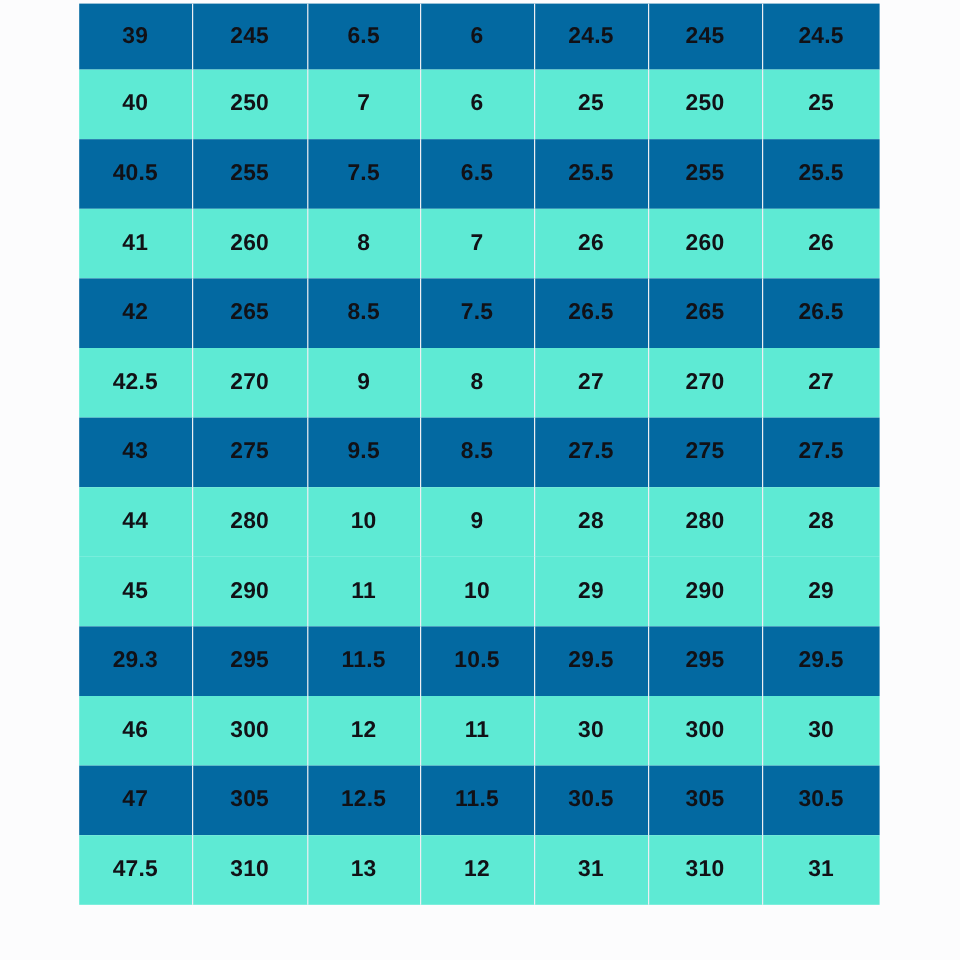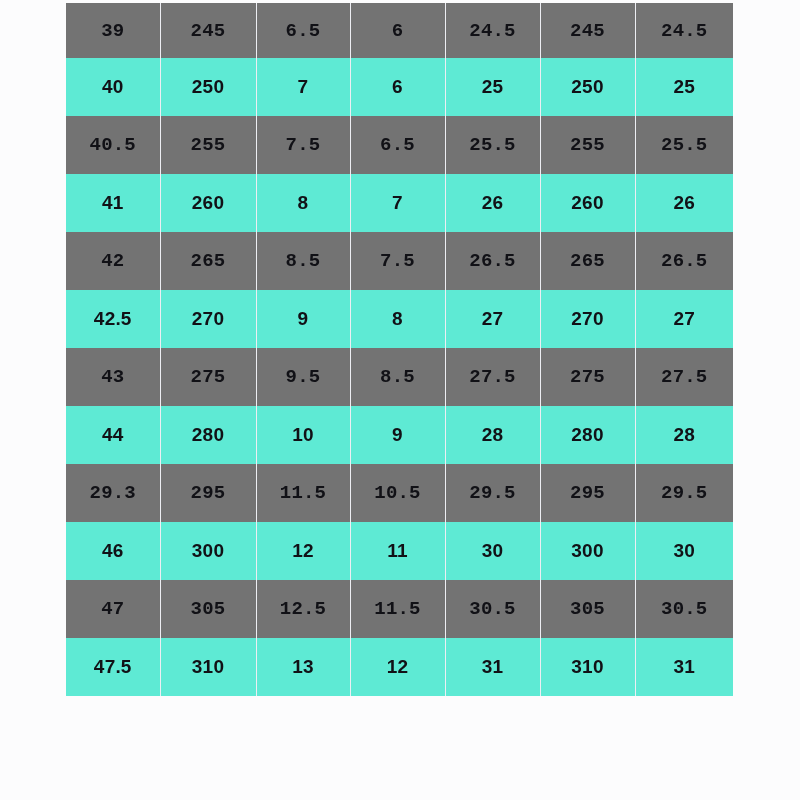--- a/index.html
+++ b/index.html
@@ -51,22 +51,21 @@
     padding: 0;
     border-left: 1px solid #edeef3;
     letter-spacing: 0.2px;
   }
 
   #size-table td:first-child {
     border-left: none;
   }
 
   #size-table tr.row-odd td {
-    background: #737373;
-    font-family: Liberation Mono, monospace;
+    background: #0369a1;
   }
 
   #size-table tr.row-even td {
     background: #5eead4;
   }
 
   
   col.c1 { width: 94px; }
   col.c2 { width: 96px; }
   col.c3 { width: 94px; }
@@ -155,20 +154,29 @@
         </tr>
         <tr class="row-even">
           <td>44</td>
           <td>280</td>
           <td>10</td>
           <td>9</td>
           <td>28</td>
           <td>280</td>
           <td>28</td>
         </tr>
+        <tr class="row-even">
+          <td>45</td>
+          <td>290</td>
+          <td>11</td>
+          <td>10</td>
+          <td>29</td>
+          <td>290</td>
+          <td>29</td>
+        </tr>
         <tr class="row-odd">
           <td>29.3</td>
           <td>295</td>
           <td>11.5</td>
           <td>10.5</td>
           <td>29.5</td>
           <td>295</td>
           <td>29.5</td>
         </tr>
         <tr class="row-even">

